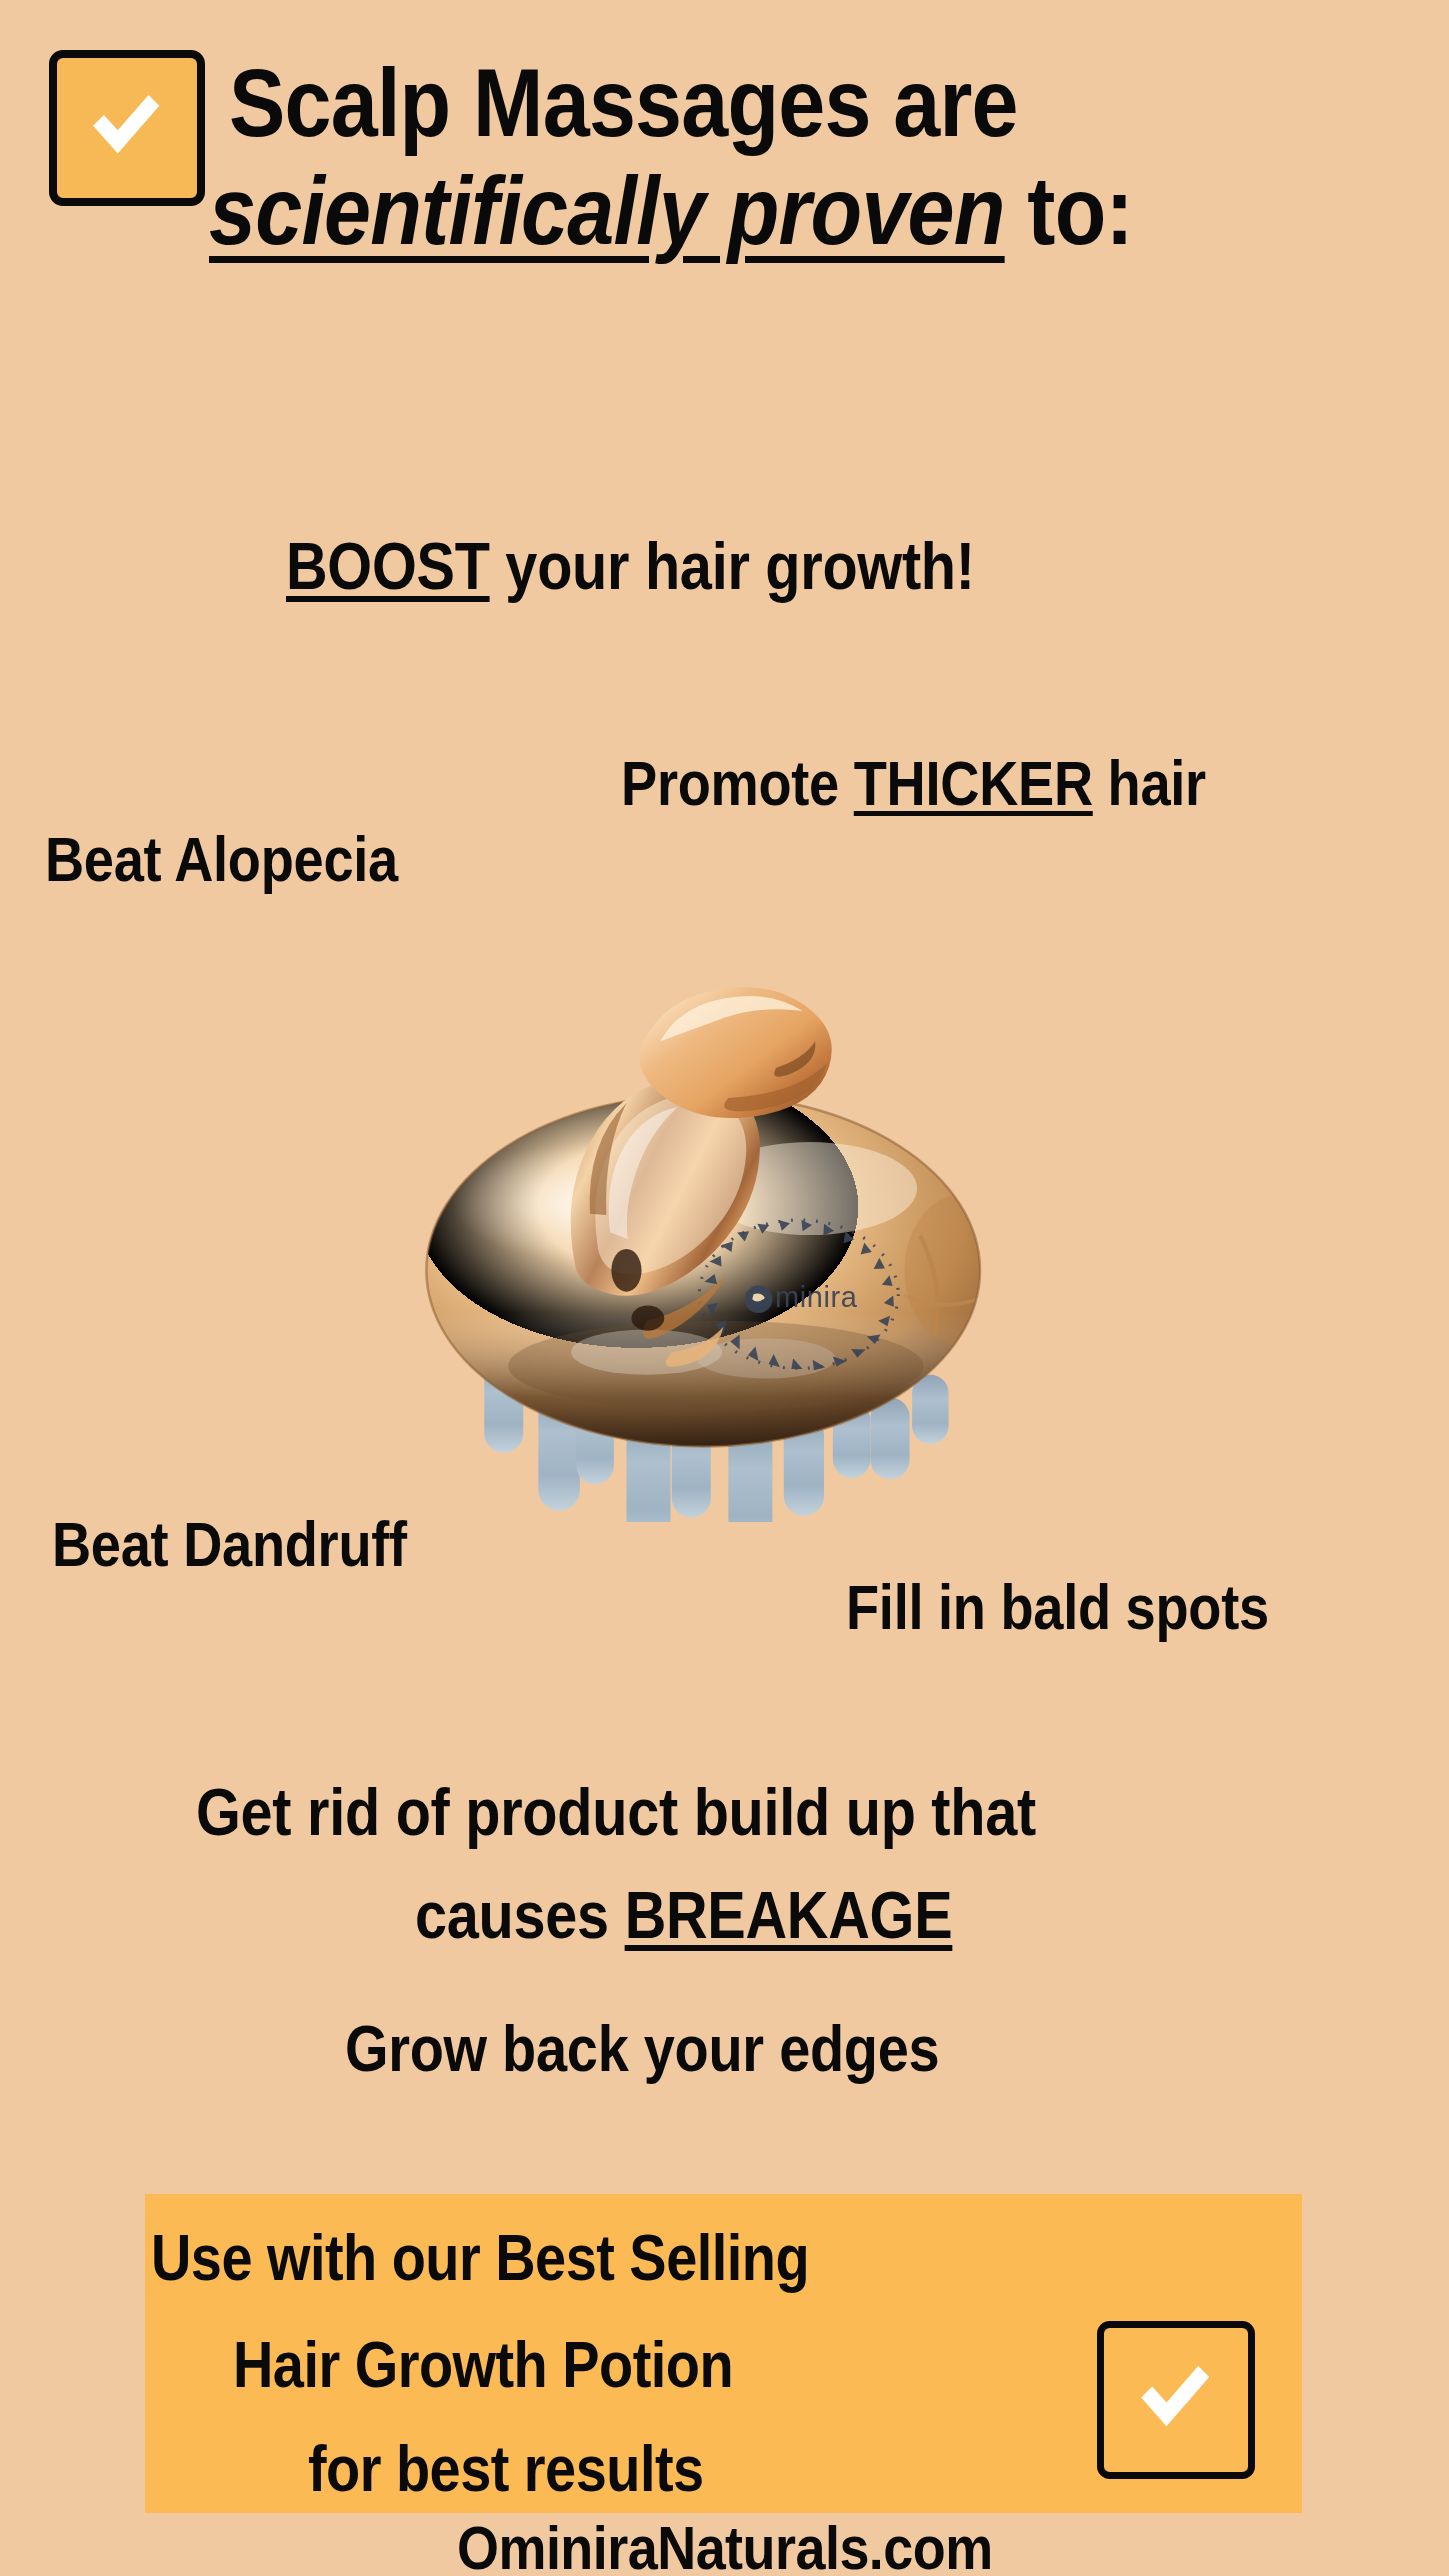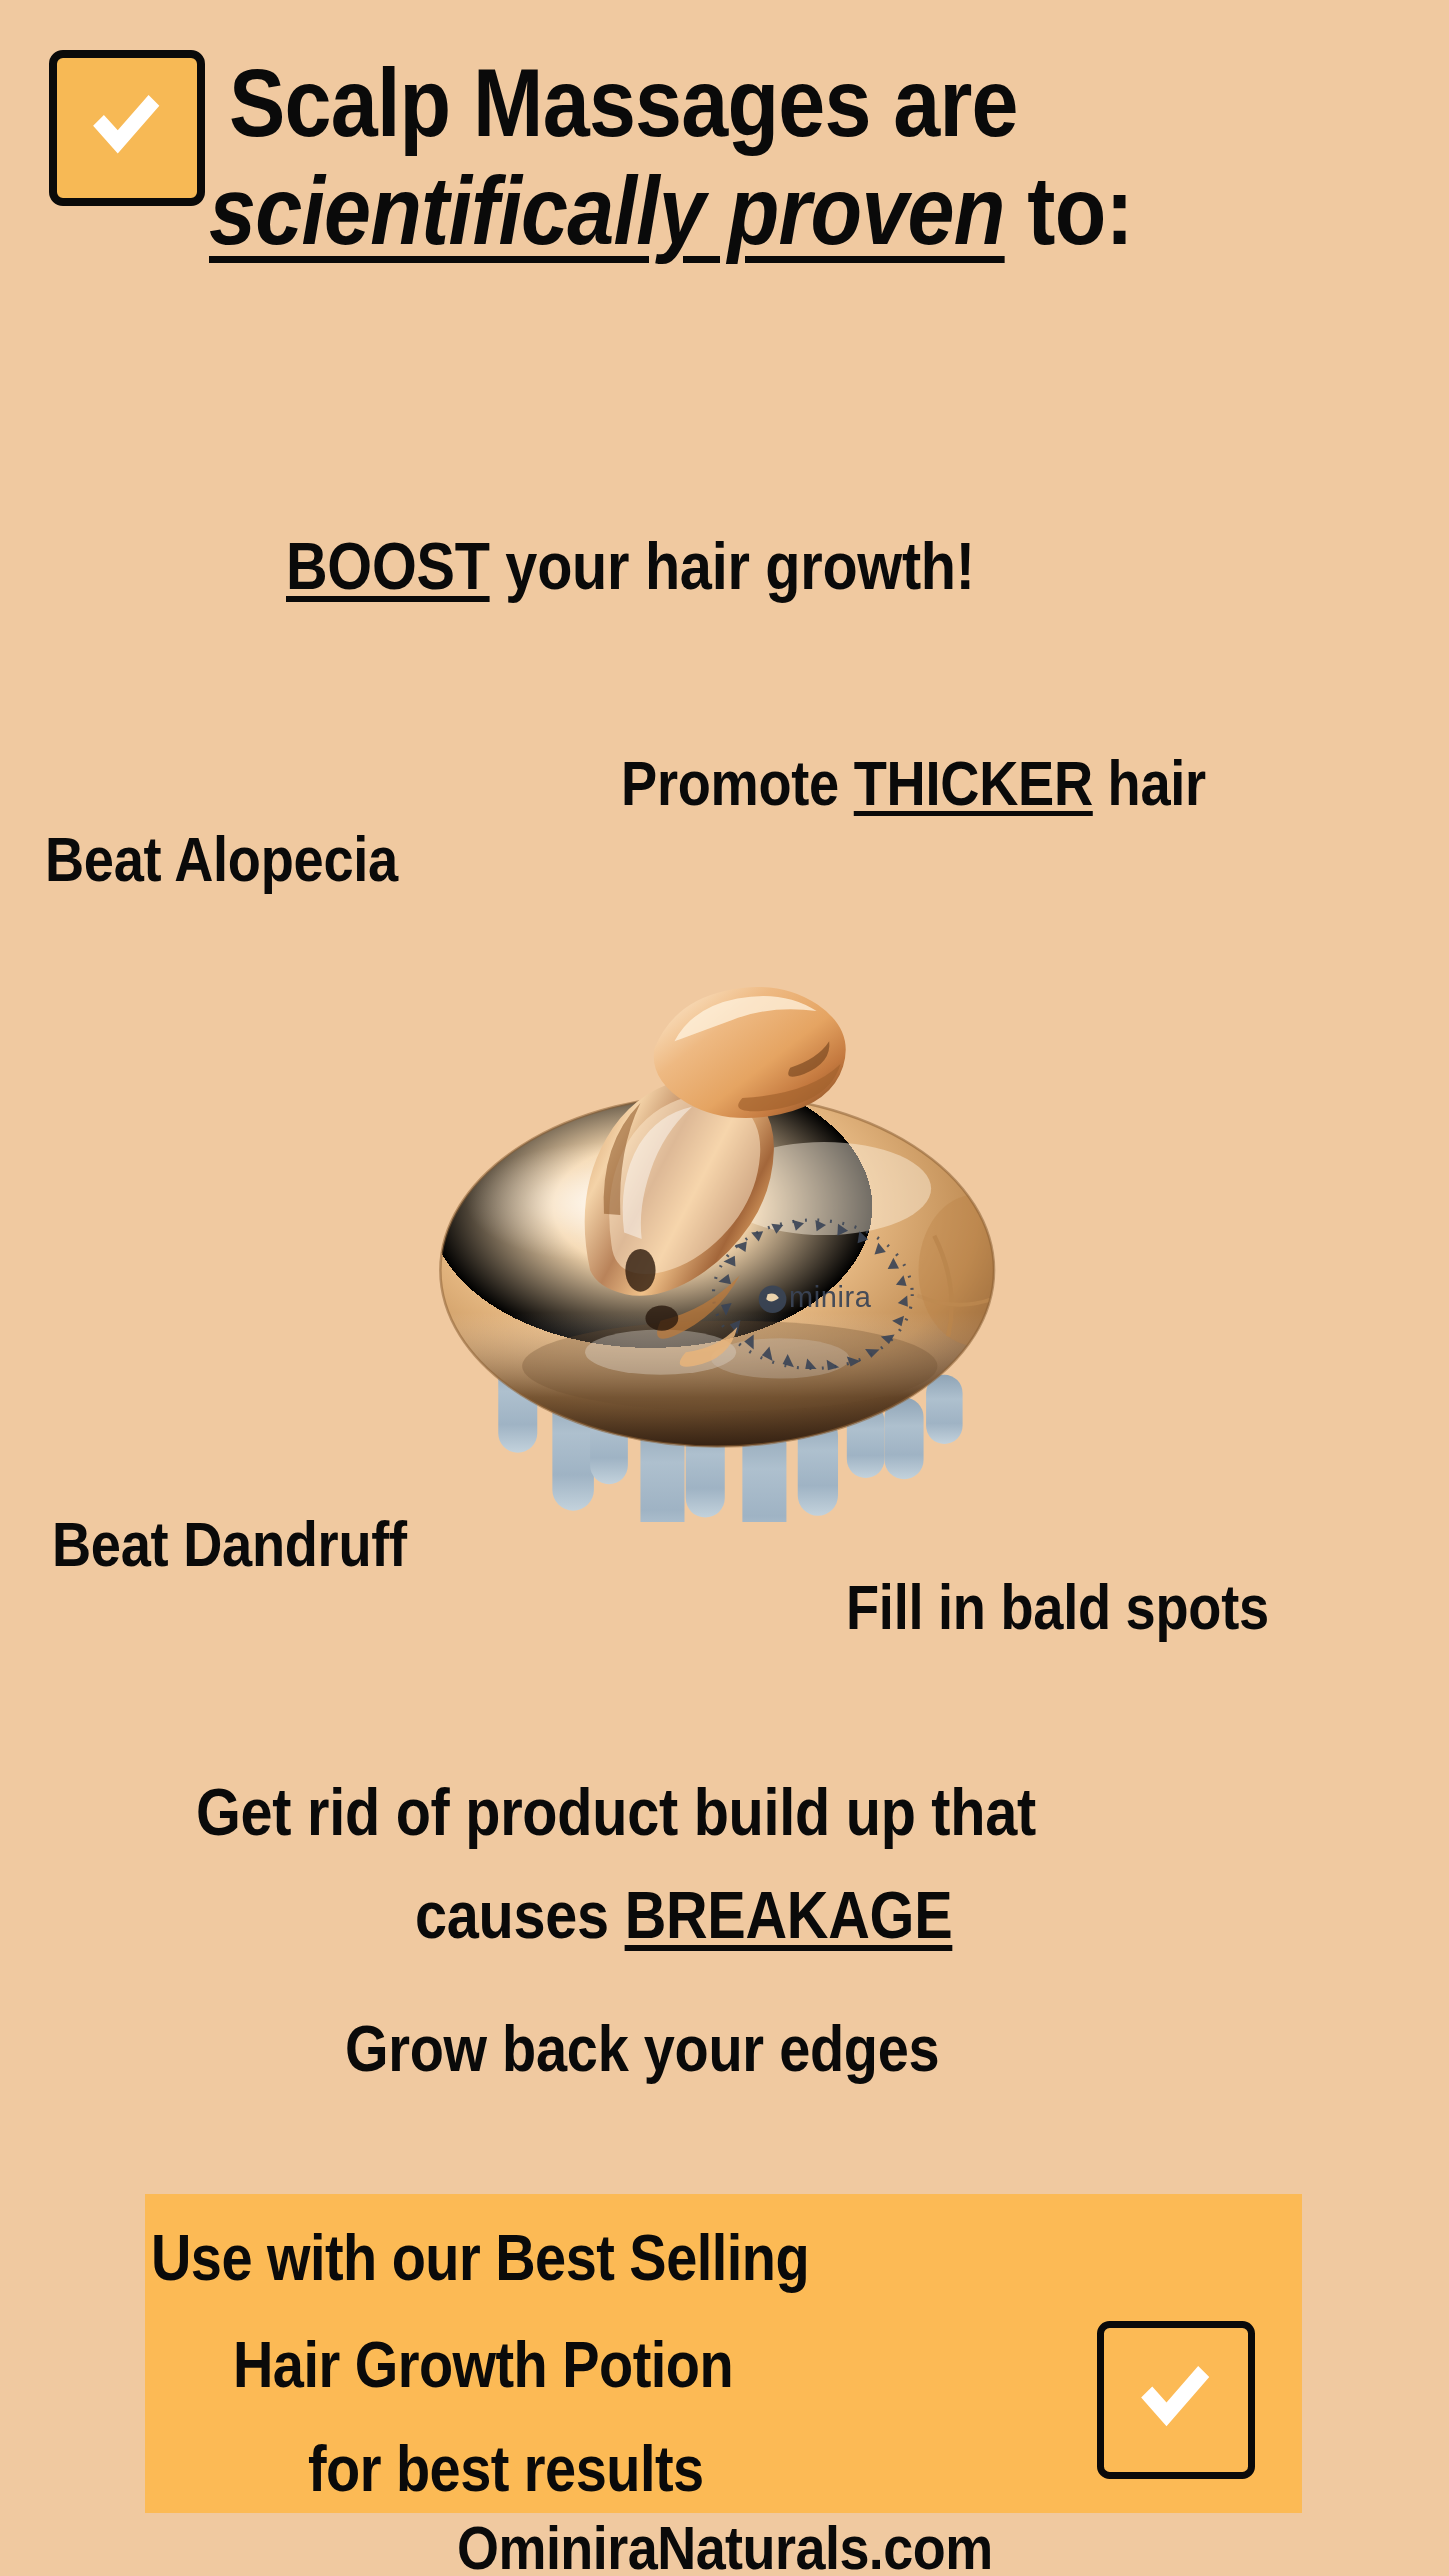--- a/index.html
+++ b/index.html
@@ -96,21 +96,21 @@
   #t-alopecia   { left: 45px;   top: 824px; font-size: 63px; transform-origin: left center; }
   #t-dandruff   { left: 52px;   top: 1509px; font-size: 63px; transform-origin: left center; }
   #t-baldspots  { left: 846px; top: 1572px; font-size: 63px; transform-origin: left center; }
   #t-breakage-1 { left: 196px;  top: 1774px; font-size: 67px; transform-origin: left center; }
   #t-breakage-2 { left: 415px;  top: 1877px; font-size: 67px; transform-origin: left center; }
   #t-edges      { left: 345px;  top: 2013px; font-size: 65px; transform-origin: left center; }
 
   
   #product {
     position: absolute;
-    left: 390px;
+    left: 376px;
     top: 918px;
     width: 667px;
     height: 604px;
   }
   #product svg { width: 100%; height: 100%; display: block; }
 
   
   #cta-banner {
     position: absolute;
     left: 145px;

